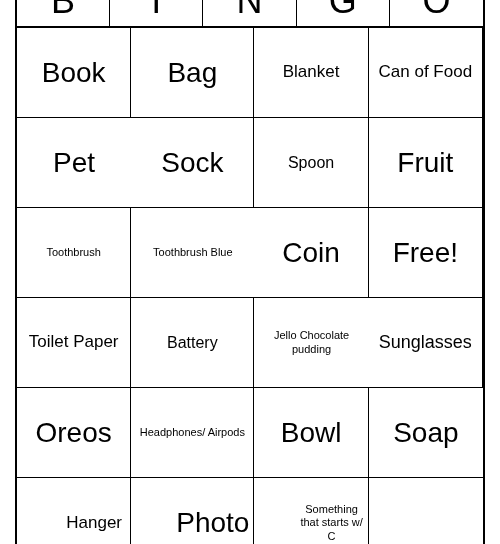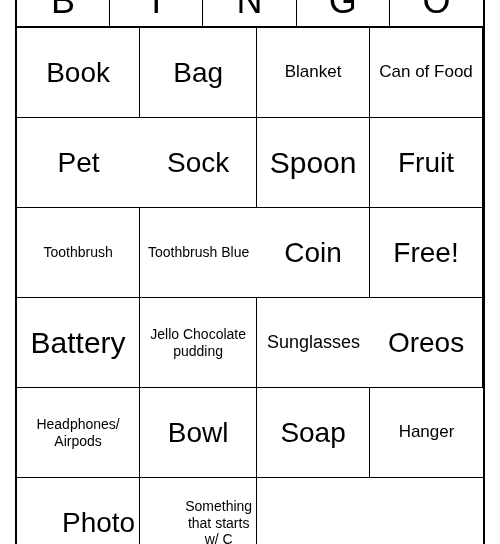--- a/index.html
+++ b/index.html
@@ -70,33 +70,33 @@
     .bingo-cell span {
       display: block;
       line-height: 1.2;
     }
 
     .size-xl {
       font-size: 28px;
     }
 
     .size-lg {
-      font-size: 30px;
+      font-size: 16px;
     }
 
     .size-md {
       font-size: 17px;
     }
 
     .size-sm {
       font-size: 18px;
     }
 
     .size-xs {
-      font-size: 14px;
+      font-size: 11px;
     }
   </style>
 </head>
 <body>
 
 <div class="bingo-card">
   <div class="bingo-header">
   <div class="bingo-header-cell">B</div>
       <div class="bingo-header-cell">I</div>
       <div class="bingo-header-cell">N</div>
@@ -134,20 +134,23 @@
       <div class="bingo-cell">
         <span class="size-xs">Toothbrush Blue</span>
       </div>
       <div class="bingo-cell">
         <span class="size-xl">Coin</span>
       </div>
       <div class="bingo-cell">
         <span class="size-xl">Free!</span>
       </div>
       <div class="bingo-cell">
+        <span class="size-md">Toilet Paper</span>
+      </div>
+      <div class="bingo-cell">
         <span class="size-lg">Battery</span>
       </div>
       <div class="bingo-cell">
         <span class="size-xs">Jello Chocolate pudding</span>
       </div>
       <div class="bingo-cell">
         <span class="size-sm">Sunglasses</span>
       </div>
       <div class="bingo-cell">
         <span class="size-xl">Oreos</span>

